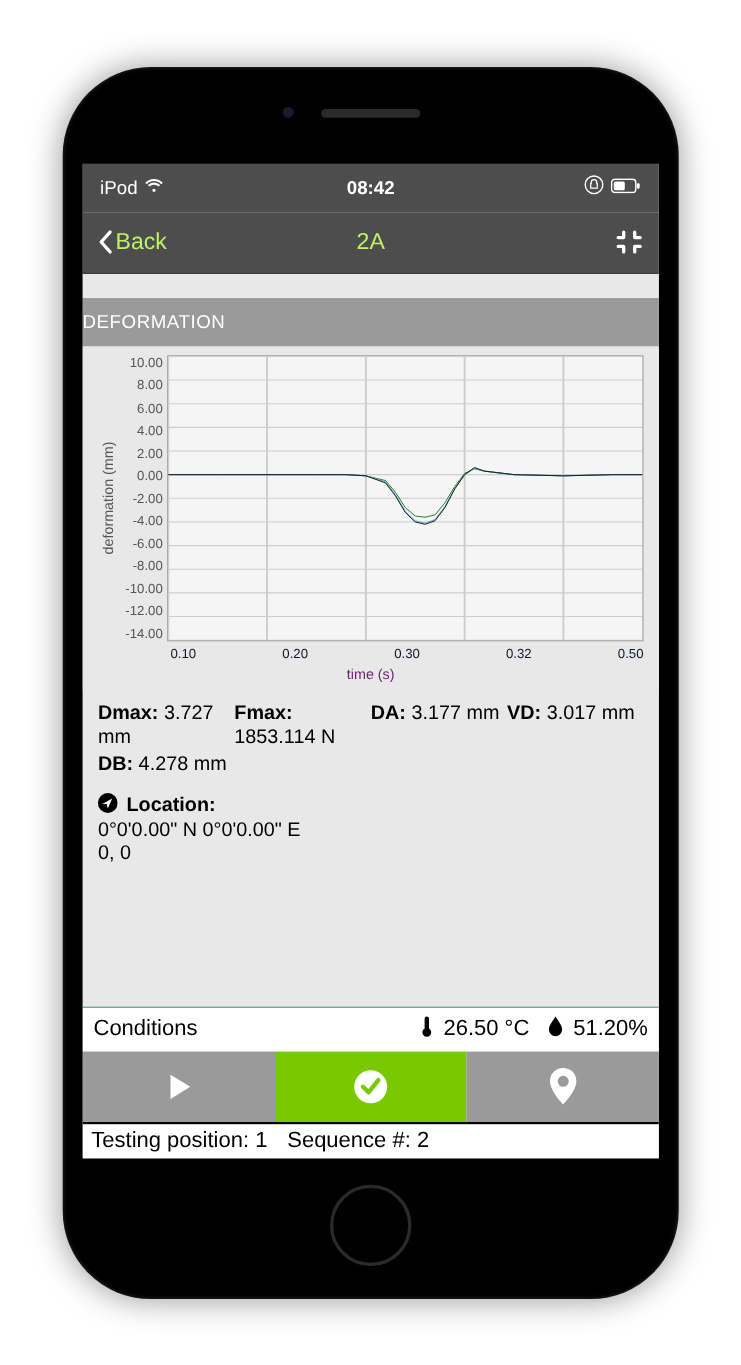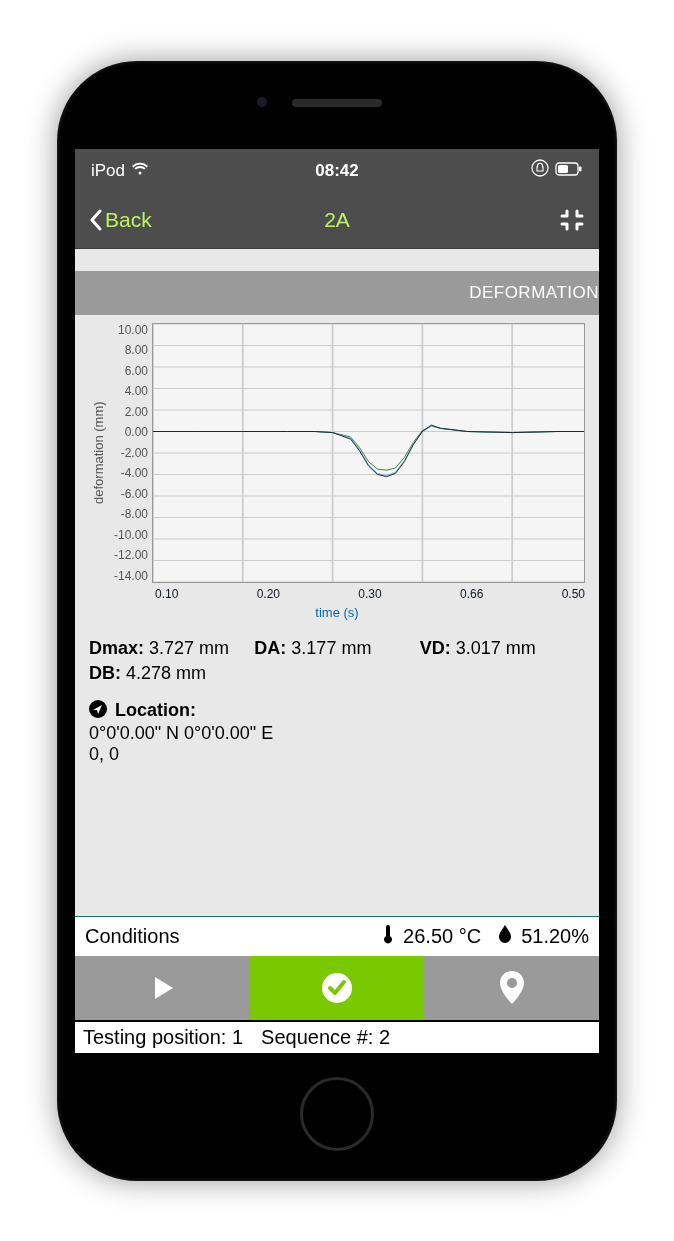--- a/index.html
+++ b/index.html
@@ -99,21 +99,21 @@
     border-bottom: 1px solid #3a3a3a;
   }
   .back-btn { display: flex; align-items: center; gap: 2px; font-size: 21px; cursor:pointer;}
   .nav-title { position: absolute; left: 50%; transform: translateX(-50%); font-size: 21px; }
   .nav-right { position: absolute; right: 14px; display:flex; align-items:center;}
   .spacer-bar { height: 22px; background:#e8e8e8;}
   
   .section-hdr {
     background: #9a9a9a;
     color: #fff;
-    text-align: right;
+    text-align: left;
     padding: 12px 0;
     font-size: 17px;
     letter-spacing: 0.5px;
   }
   
   .content {
     flex: 1;
     background: #e8e8e8;
     overflow: hidden;
     position: relative;
@@ -157,27 +157,27 @@
     margin-right: 0;
   }
   .xticks {
     flex:1;
     display: flex;
     justify-content: space-between;
     font-size: 12px;
     color:#0f172a;
     padding: 4px 0;
   }
-  .xaxis-label { text-align:center; font-size:13px; color:#0369a1; padding-bottom:8px;}
+  .xaxis-label { text-align:center; font-size:13px; color:#701a75; padding-bottom:8px;}
   .metrics {
     padding: 10px 14px;
     font-size: 18px;
     color:#000;
     display: grid;
-    grid-template-columns: 1fr 1fr 1fr;
+    grid-template-columns: 1fr 1fr 1fr 1fr;
     row-gap: 4px;
   }
   .metric-label { font-weight: 700; }
   .loc-block { padding: 6px 14px 14px 14px; font-size:18px;}
   .loc-hdr { font-weight:700; display:flex; gap:8px;}
   
   .conditions {
     background: #fff;
     display: flex;
     align-items: center;
@@ -316,29 +316,30 @@
                   <path d="M0.00 41.67 L10.42 41.67 L20.83 41.67 L31.25 41.67 L37.50 41.67 L41.67 42.08 L45.83 44.17 L47.92 48.75 L50.00 54.58 L52.08 57.92 L54.17 58.75 L56.25 57.50 L58.33 52.92 L60.42 46.67 L62.50 41.67 L64.58 39.58 L66.67 40.42 L72.92 41.67 L83.33 42.08 L93.75 41.67 L100.00 41.67 " fill="none" stroke="#5aa9e6" stroke-width="0.9" vector-effect="non-scaling-stroke"></path>
                   <path d="M0.00 41.67 L10.42 41.67 L20.83 41.67 L31.25 41.67 L37.50 41.67 L41.67 42.08 L45.83 44.58 L47.92 49.17 L50.00 55.00 L52.08 58.33 L54.17 59.17 L56.25 57.92 L58.33 53.33 L60.42 46.67 L62.50 41.67 L64.58 39.17 L66.67 40.42 L72.92 41.67 L83.33 42.08 L93.75 41.67 L100.00 41.67 " fill="none" stroke="#1a1a1a" stroke-width="0.9" vector-effect="non-scaling-stroke"></path>
                 </svg>
             </div>
           </div>
           <div class="xaxis-row">
             <div class="xticks" id="xticks">
                 <span>0.10</span>
                 <span>0.20</span>
                 <span>0.30</span>
-                <span>0.66</span>
+                <span>0.32</span>
                 <span>0.50</span>
               </div>
           </div>
           <div class="xaxis-label">time (s)</div>
         </div>
 
         <div class="metrics">
           <div><span class="metric-label">Dmax:</span> <span>3.727 mm</span></div>
+          <div><span class="metric-label">Fmax:</span> <span>1853.114 N</span></div>
           <div><span class="metric-label">DA:</span> <span>3.177 mm</span></div>
           <div><span class="metric-label">VD:</span> <span>3.017 mm</span></div>
           <div><span class="metric-label">DB:</span> <span>4.278 mm</span></div>
           <div></div>
         </div>
 
         <div class="loc-block">
           <div class="loc-hdr">
             <span>
               <svg width="18" height="18" viewBox="0 0 18 18">

